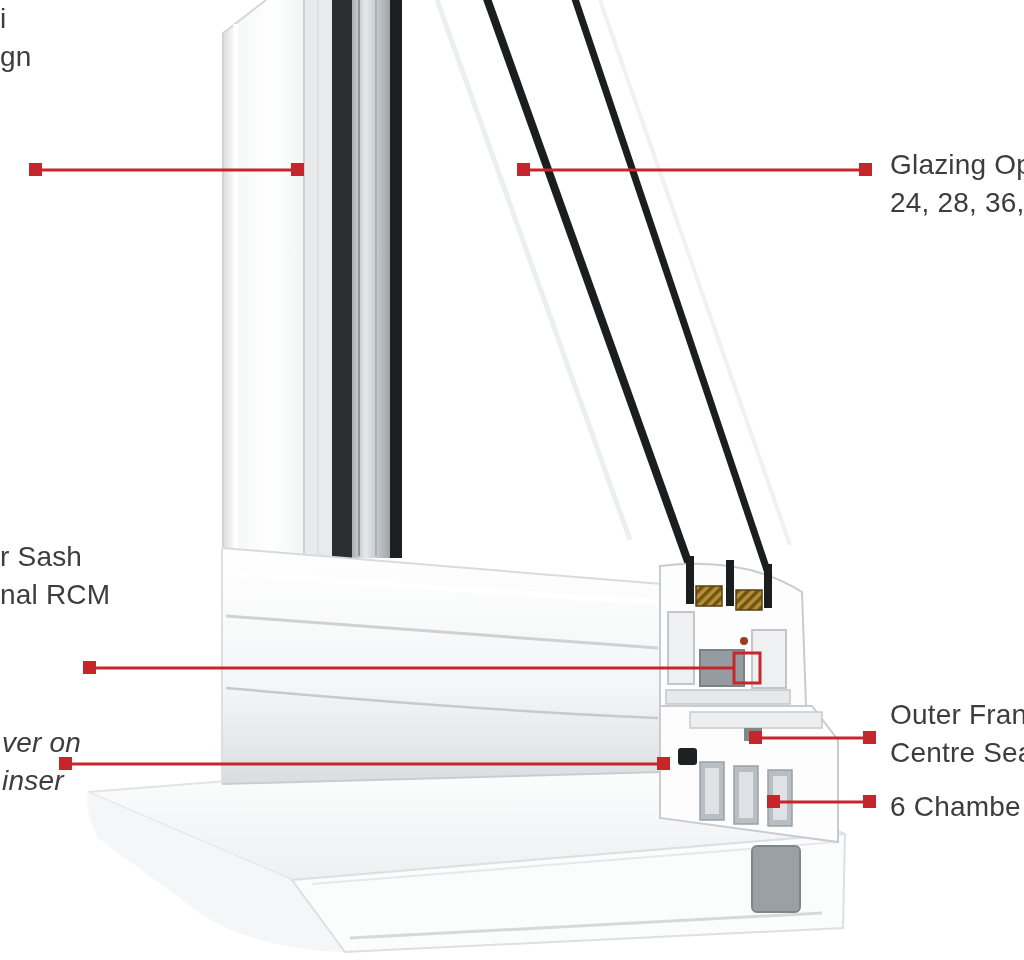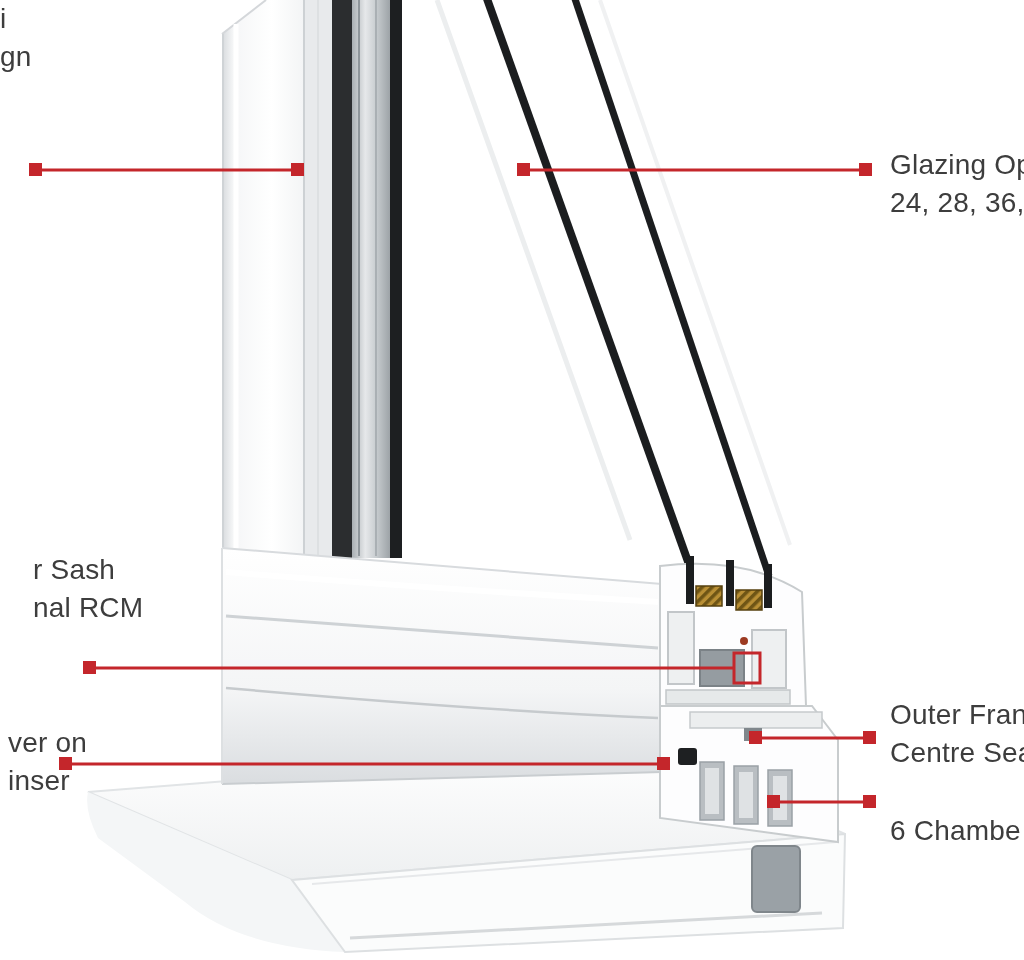--- a/index.html
+++ b/index.html
@@ -156,32 +156,32 @@
   <div class="label" style="left:0; top:146;">
     <div>i</div>
     <div>gn</div>
   </div>
 
   <div class="label" style="left:890px; top:146px;">
     <div>Glazing Op</div>
     <div>24, 28, 36,</div>
   </div>
 
-  <div class="label" style="left:0; top:551px;padding-left:33px;">
+  <div class="label" style="left:0; top:538px;">
     <div>r Sash</div>
     <div>nal RCM</div>
   </div>
 
-  <div class="label" style="left:8px; top:724px;">
+  <div class="label" style="left:2px; top:724px;font-style:italic;">
     <div>ver on</div>
     <div>inser</div>
   </div>
 
   <div class="label" style="left:890px; top:696px;">
     <div>Outer Fran</div>
     <div>Centre Sea</div>
   </div>
 
-  <div class="label" style="left:890px; top:812px;">
+  <div class="label" style="left:890px; top:788px;">
     <div>6 Chambe</div>
   </div>
 
 </div>
 
 </body></html>

